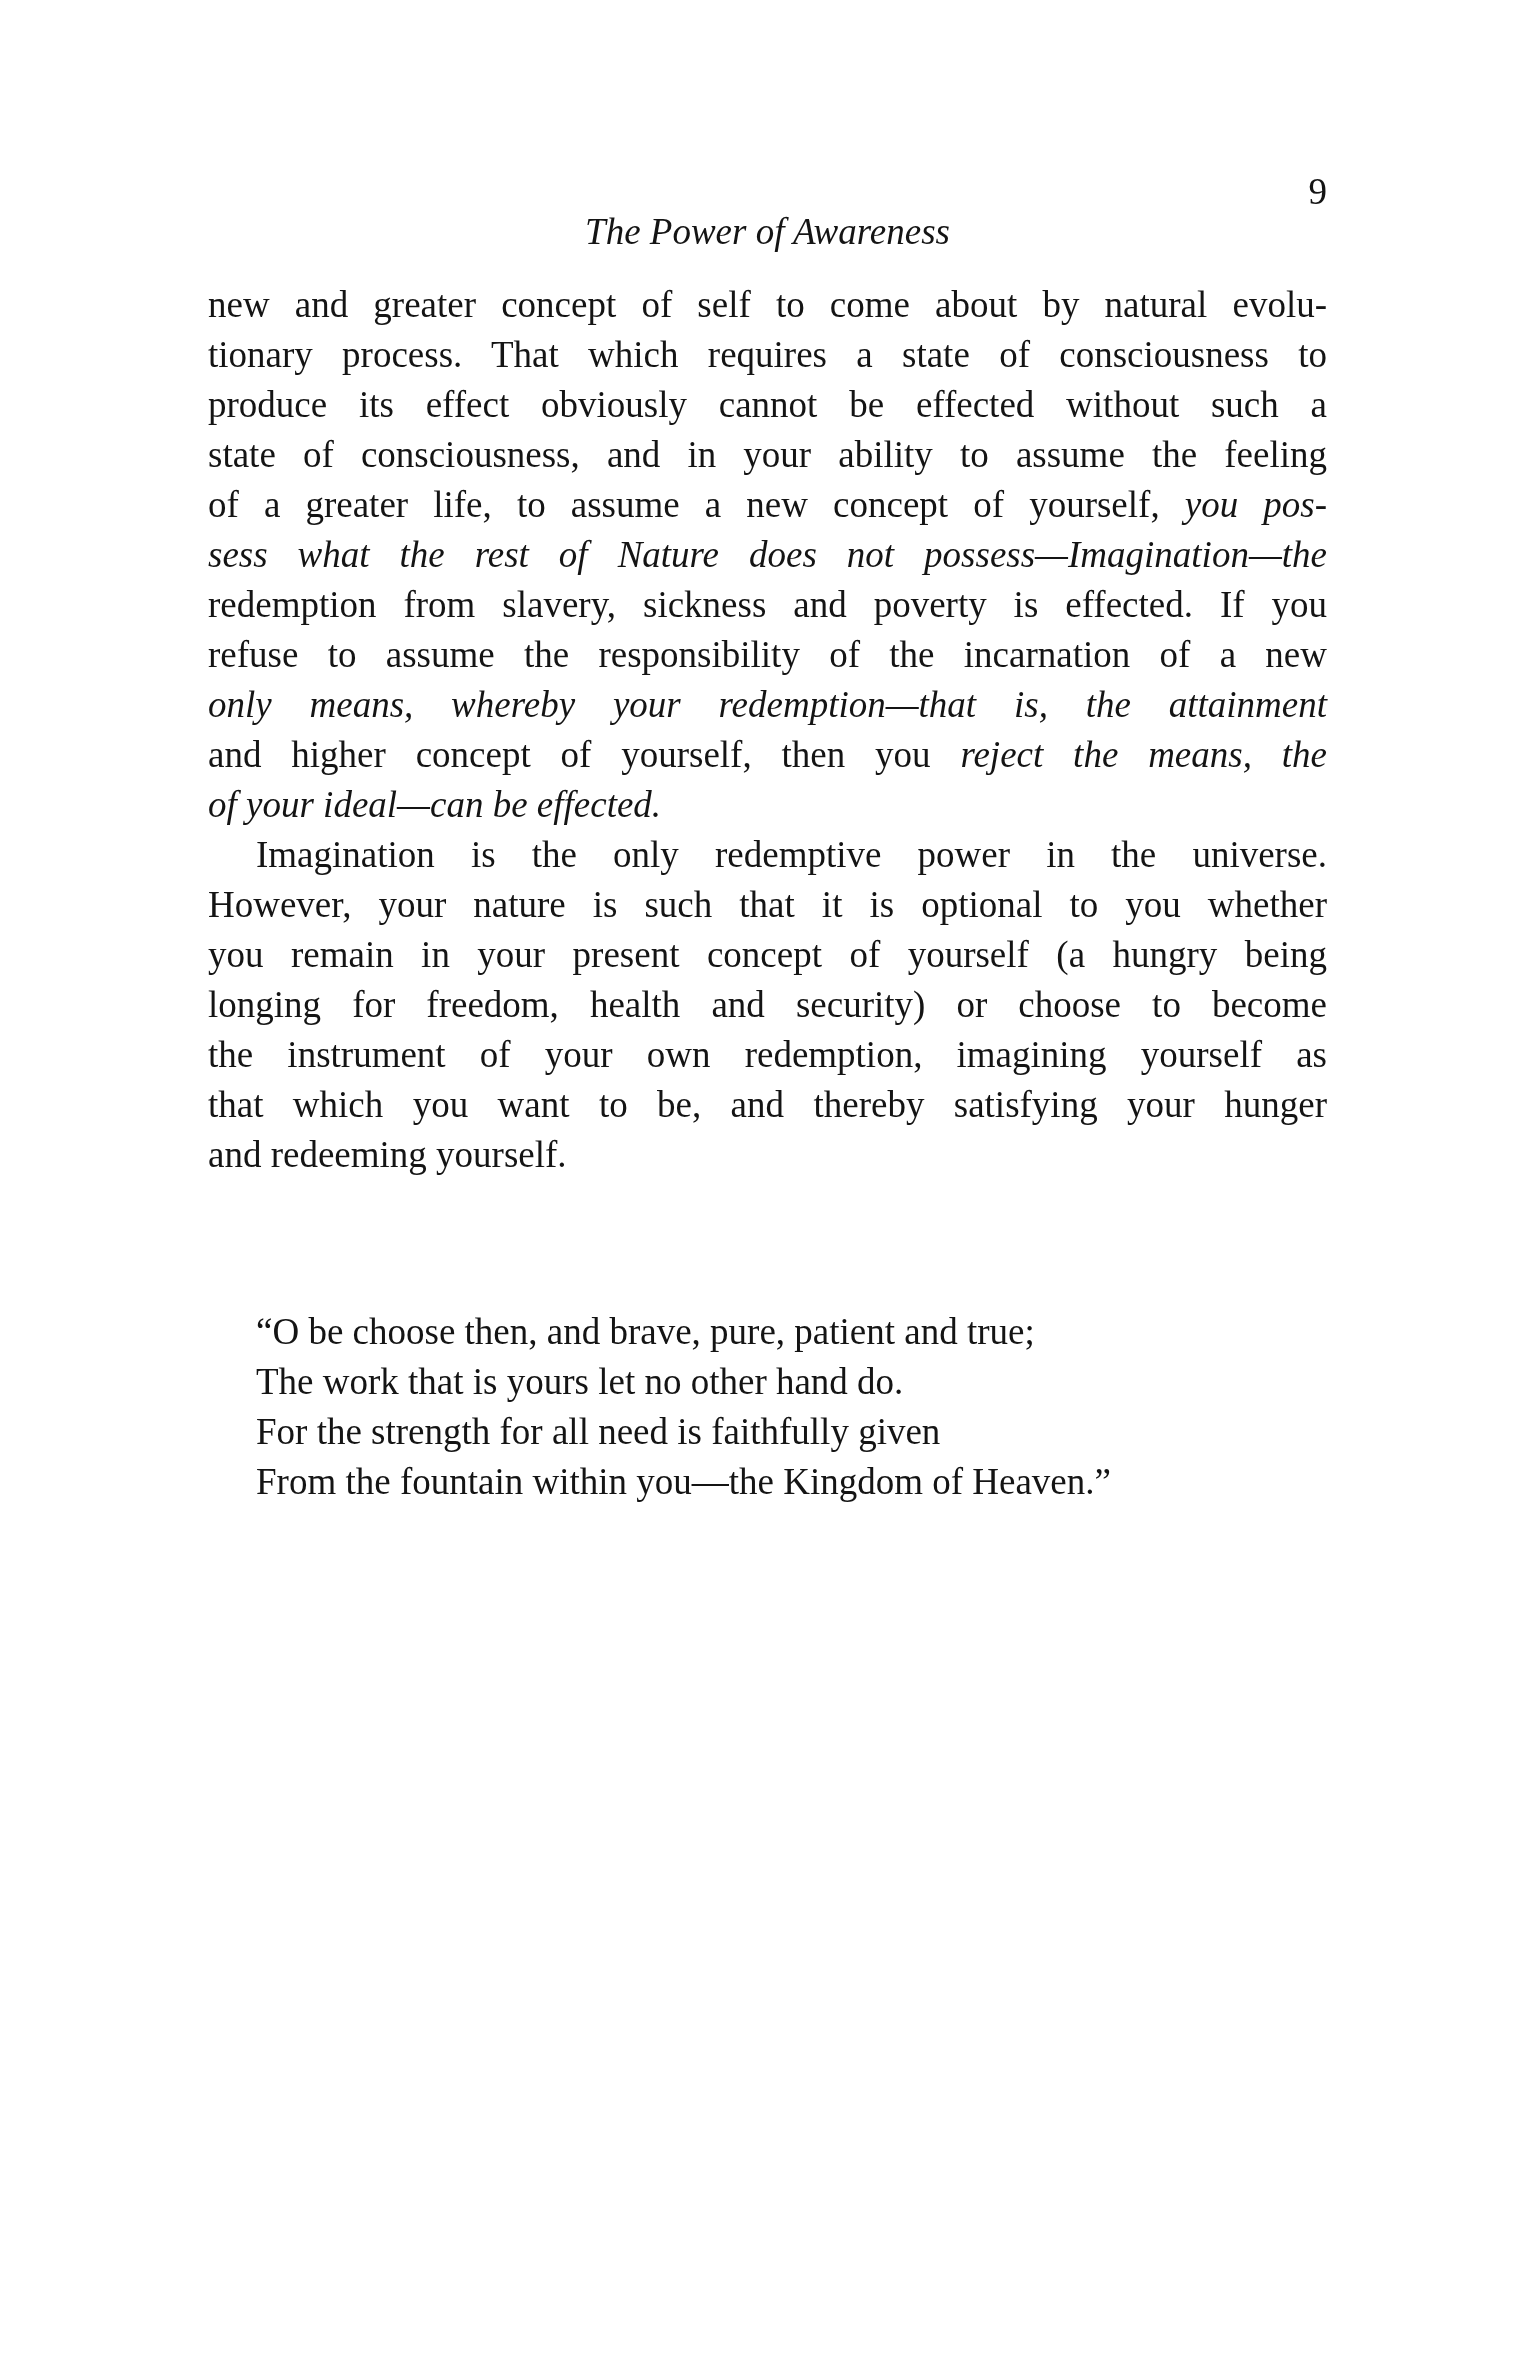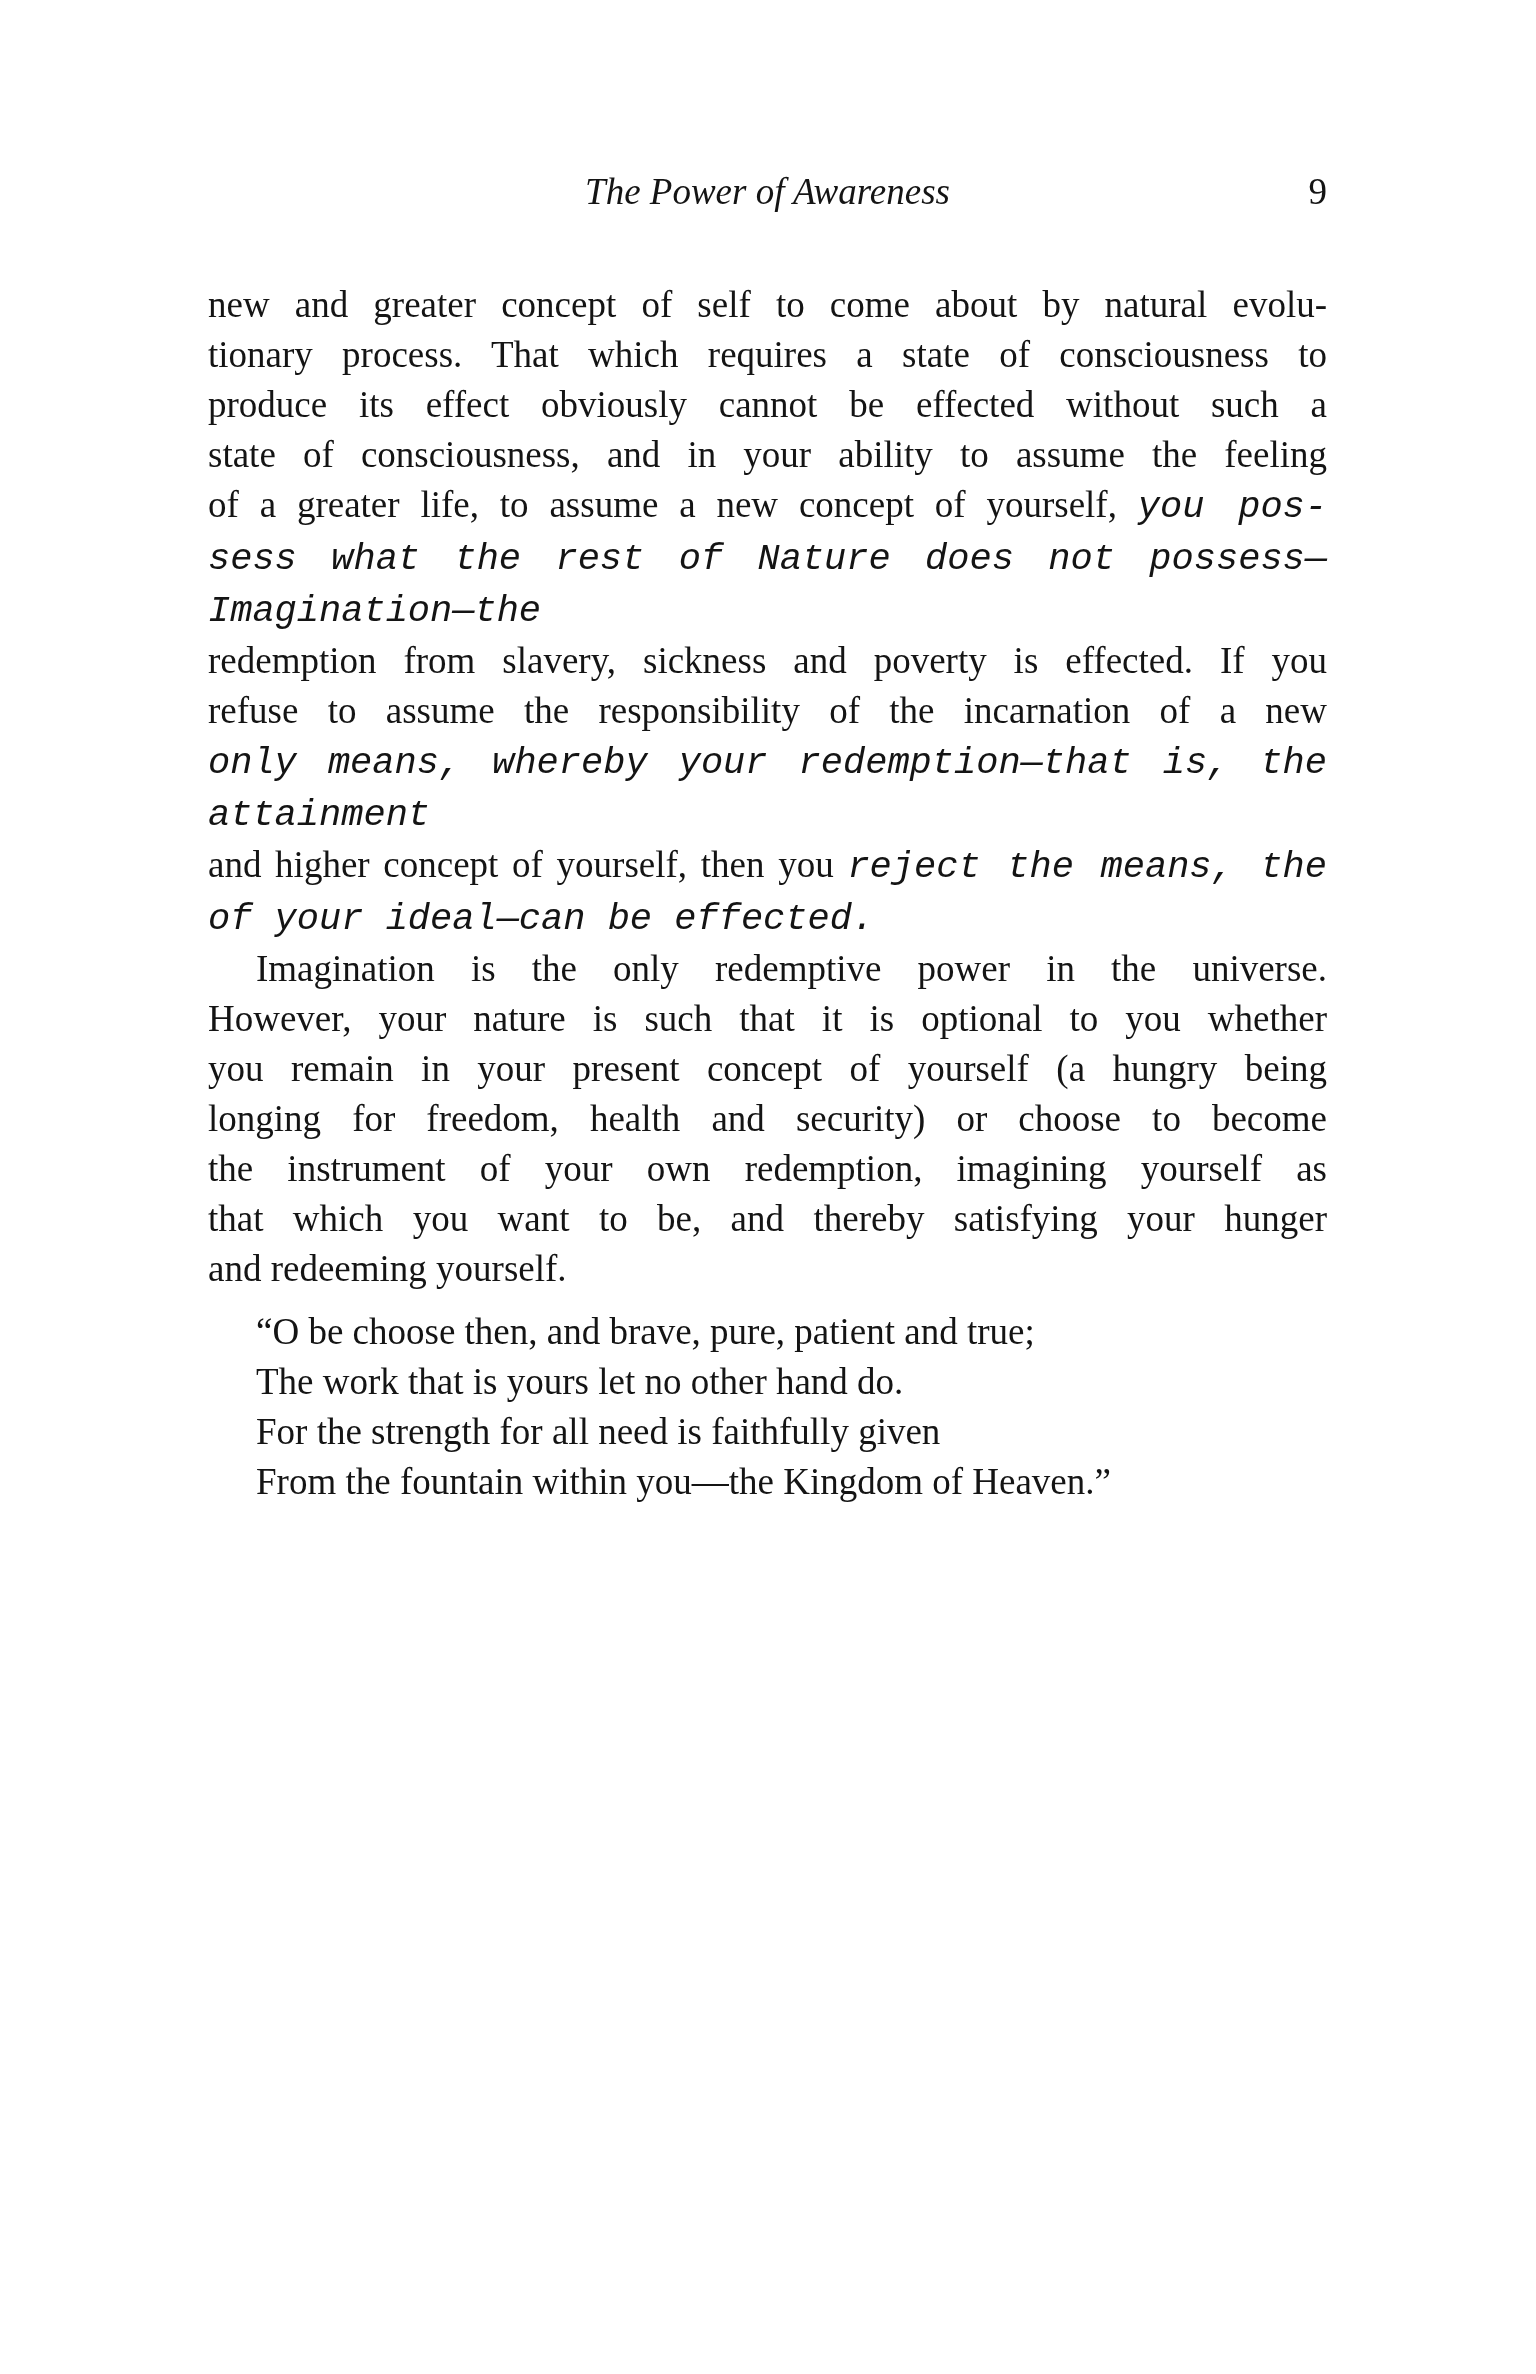--- a/index.html
+++ b/index.html
@@ -22,20 +22,21 @@
     left: 208px;
     width: 1119px;
     height: 50px;
     line-height: 50px;
     font-size: 37px;
   }
   .running-title {
     display: block;
     text-align: center;
     font-style: italic;
+    margin-top: 40px;
   }
   .page-number {
     position: absolute;
     right: 0;
     top: 0;
     font-style: normal;
   }
   .body-text {
     position: absolute;
     top: 250px;
@@ -59,21 +60,20 @@
   .line.justify {
     text-align: justify;
     text-align-last: justify;
     text-justify: inter-word;
   }
   .line.indent {
     text-indent: 48px;
   }
   .seg.italic {
     font-style: italic;
-    font-family: Liberation Mono, monospace;
   }
 </style>
 </head>
 <body>
 
 <div class="page" style="--page-bg: #ffffff; --ink: #141414;">
 
   <div class="running-head">
     <span class="running-title">The Power of Awareness</span>
     <span class="page-number">9</span>

